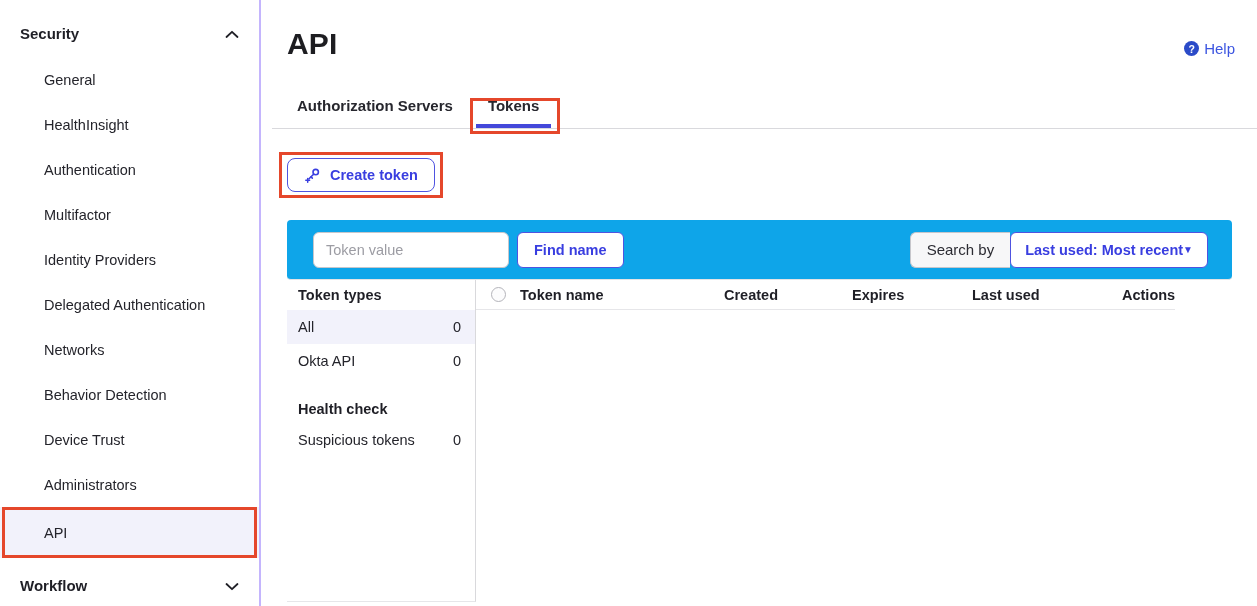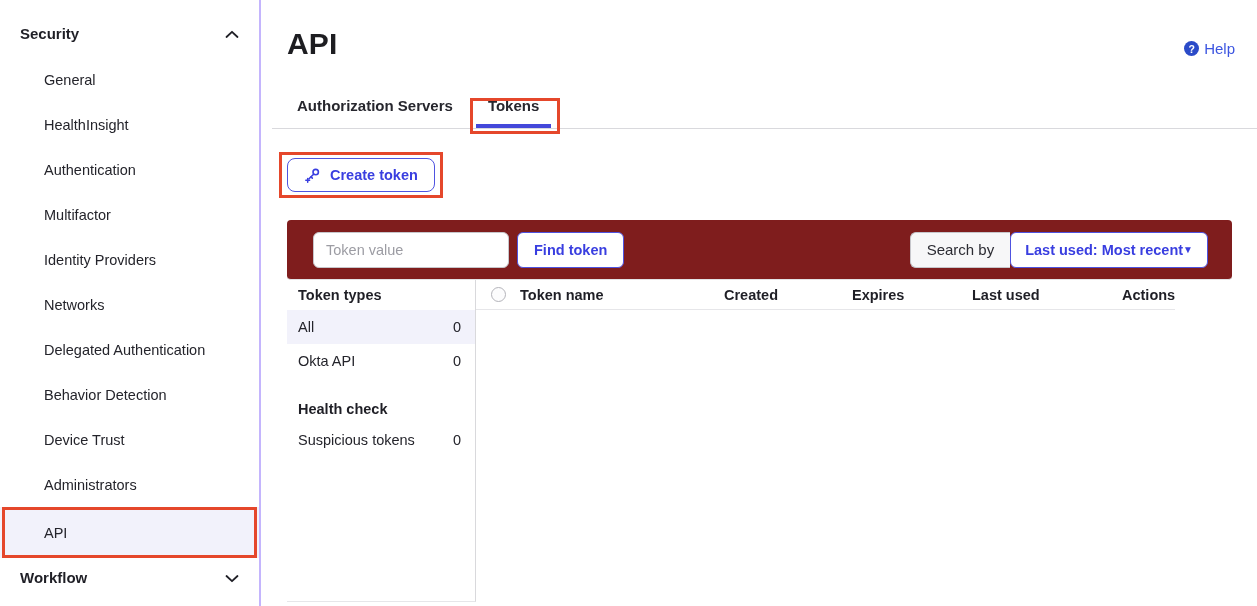--- a/index.html
+++ b/index.html
@@ -9,40 +9,40 @@
 
   
   .red-box { position:absolute; border:3px solid #e5472b; pointer-events:none; z-index:5; }
 
   
   #sidebar { position:absolute; left:0; top:0; width:261px; height:606px; background:#fff; border-right:2px solid #c4b5fd; }
   .side-section { display:flex; justify-content:space-between; align-items:center; height:38px; margin-top:14px; padding:0 20px; font-size:15px; font-weight:700; color:#1f1f26; cursor:pointer; }
   .side-items { margin-top:5px; }
   .side-item { display:flex; align-items:center; height:45px; padding-left:44px; font-size:14.5px; color:#24242b; cursor:pointer; }
   .side-item.selected { position:relative; height:51px; background:#f2f2fb; }
-  .side-section.workflow { margin-top:0; }
+  .side-section.workflow { margin-top:8px; }
   .chev { display:block; }
 
   
   #main { position:absolute; left:262px; top:0; width:995px; height:606px; background:#fff; }
   .page-title { margin:27px 0 0 25px; font-size:30px; line-height:34px; font-weight:700; color:#1d1d21; letter-spacing:.2px; }
   .help-link { position:absolute; top:40px; right:22px; display:flex; align-items:center; gap:5px; font-size:15px; color:#3c55e0; text-decoration:none; cursor:pointer; }
   .help-badge { display:flex; align-items:center; justify-content:center; width:15px; height:15px; border-radius:50%; background:#2b4bc8; color:#fff; font-size:10.5px; font-weight:700; }
 
   .tabs-row { display:flex; margin:31px 0 0 10px; padding:0 25px; border-bottom:1px solid #d9d9dd; }
   .tab { position:relative; padding:5px 0 14px; margin-right:35px; font-size:15px; font-weight:700; color:#27272e; cursor:pointer; white-space:nowrap; }
   .tab.active::after { content:""; position:absolute; left:-12px; right:-12px; bottom:0; height:4px; background:#4448da; }
   .tab .red-box { top:6px; bottom:-6px; left:-18px; right:-21px; }
 
   .create-row { position:relative; margin:29px 0 0 25px; height:34px; }
   .btn-wrap { position:relative; display:inline-block; }
   .btn-wrap .red-box { top:-6px; bottom:-6px; left:-8px; right:-8px; }
   .btn { display:inline-flex; align-items:center; gap:9px; height:34px; padding:0 16px; background:#fff; border:1px solid #4f53e0; border-radius:8px; color:#393ee0; font-size:14.5px; font-weight:700; cursor:pointer; font-family:inherit; }
 
-  .filter-bar { display:flex; align-items:center; height:60px; margin:28px 25px 0 25px; padding:0 24px 0 26px; background:#7f1d1d; border-radius:4px; border-bottom:1px solid #e3e3e5; }
+  .filter-bar { display:flex; align-items:center; height:60px; margin:28px 25px 0 25px; padding:0 24px 0 26px; background:#0ea5e9; border-radius:4px; border-bottom:1px solid #e3e3e5; }
   .token-input { width:196px; height:36px; padding:0 12px; background:#fff; border:1px solid #c6c6cb; border-radius:6px; font-size:14.5px; font-family:inherit; color:#33333a; }
   .token-input::placeholder { color:#9c9ca3; }
   .btn-find { display:inline-flex; align-items:center; height:36px; margin-left:8px; padding:0 16px; background:#fff; border:1px solid #4f53e0; border-radius:6px; color:#393ee0; font-size:14.5px; font-weight:700; cursor:pointer; font-family:inherit; }
   .fb-spacer { flex:1; }
   .search-group { display:flex; height:36px; }
   .search-by { display:flex; align-items:center; padding:0 16px; background:#f7f7f8; border:1px solid #c6c6cb; border-right:none; border-radius:6px 0 0 6px; font-size:15px; color:#2c2c33; }
   .sort-dropdown { display:flex; align-items:center; padding:0 14px; background:#fff; border:1px solid #4f53e0; border-radius:6px; color:#393ee0; font-size:14.5px; font-weight:700; cursor:pointer; }
   .caret-down { font-size:10px; line-height:1; }
 
   .table-region { display:flex; margin:0 25px; height:322px; }
@@ -87,24 +87,24 @@
       <div class="side-item">
           <span>Authentication</span>
         </div>
       <div class="side-item">
           <span>Multifactor</span>
         </div>
       <div class="side-item">
           <span>Identity Providers</span>
         </div>
       <div class="side-item">
+          <span>Delegated Authentication</span>
+        </div>
+      <div class="side-item">
           <span>Networks</span>
-        </div>
-      <div class="side-item">
-          <span>Delegated Authentication</span>
         </div>
       <div class="side-item">
           <span>Behavior Detection</span>
         </div>
       <div class="side-item">
           <span>Device Trust</span>
         </div>
       <div class="side-item">
           <span>Administrators</span>
         </div>
@@ -153,21 +153,21 @@
             </svg>
           </span>
           <span>Create token</span>
         </button>
         <span class="red-box"></span>
       </span>
     </div>
 
     <div class="filter-bar">
       <input class="token-input" type="text" placeholder="Token value" style="">
-      <button class="btn-find">Find token</button>
+      <button class="btn-find">Find name</button>
       <div class="fb-spacer"></div>
       <div class="search-group">
         <div class="search-by">Search by</div>
         <div class="sort-dropdown">
           <span>Last used: Most recent</span>
           <span class="caret-down">▼</span>
         </div>
       </div>
     </div>
 

